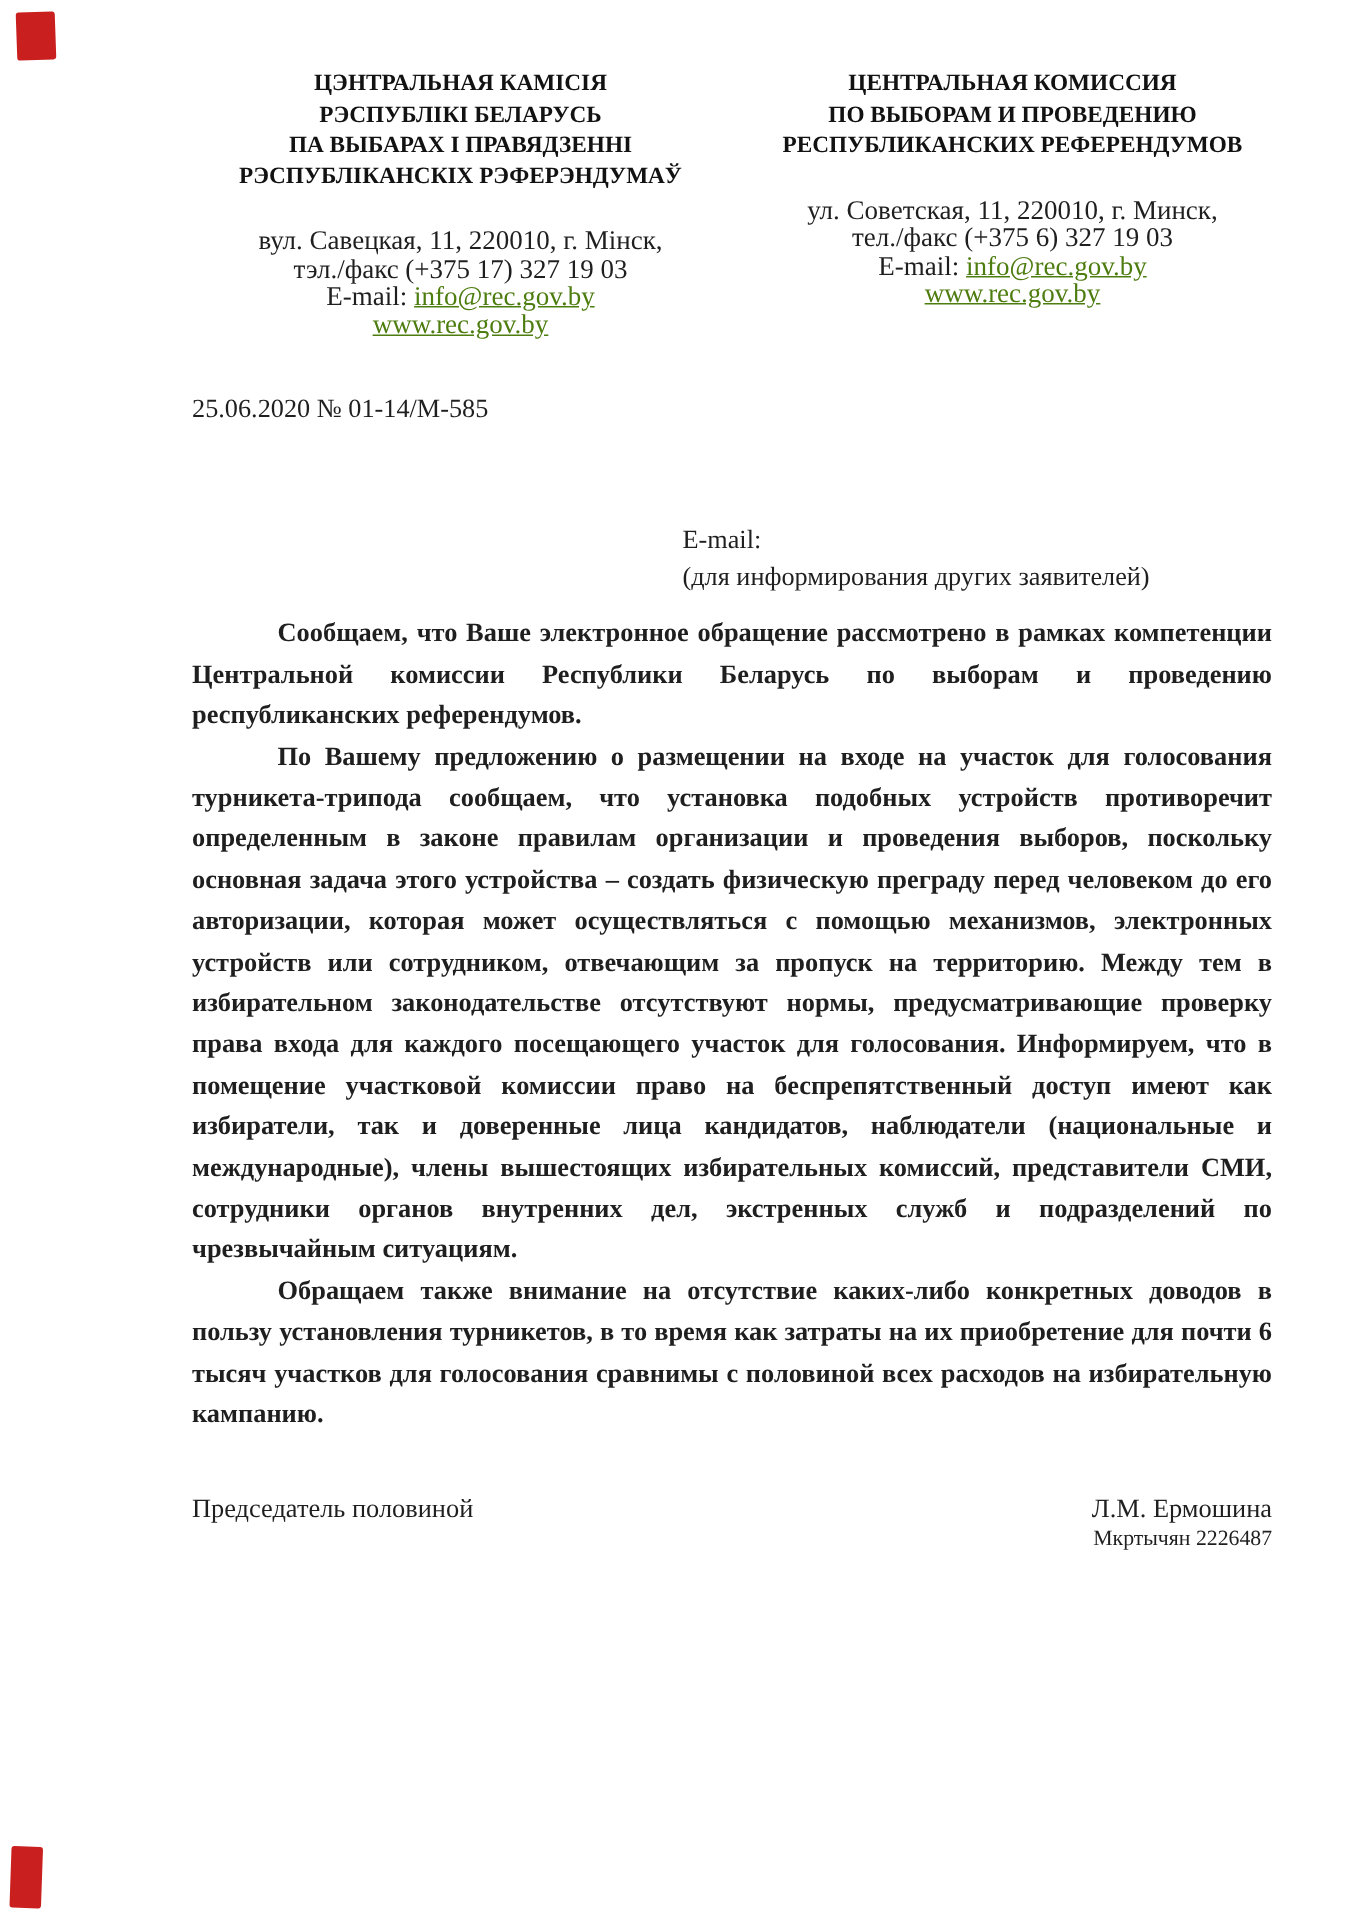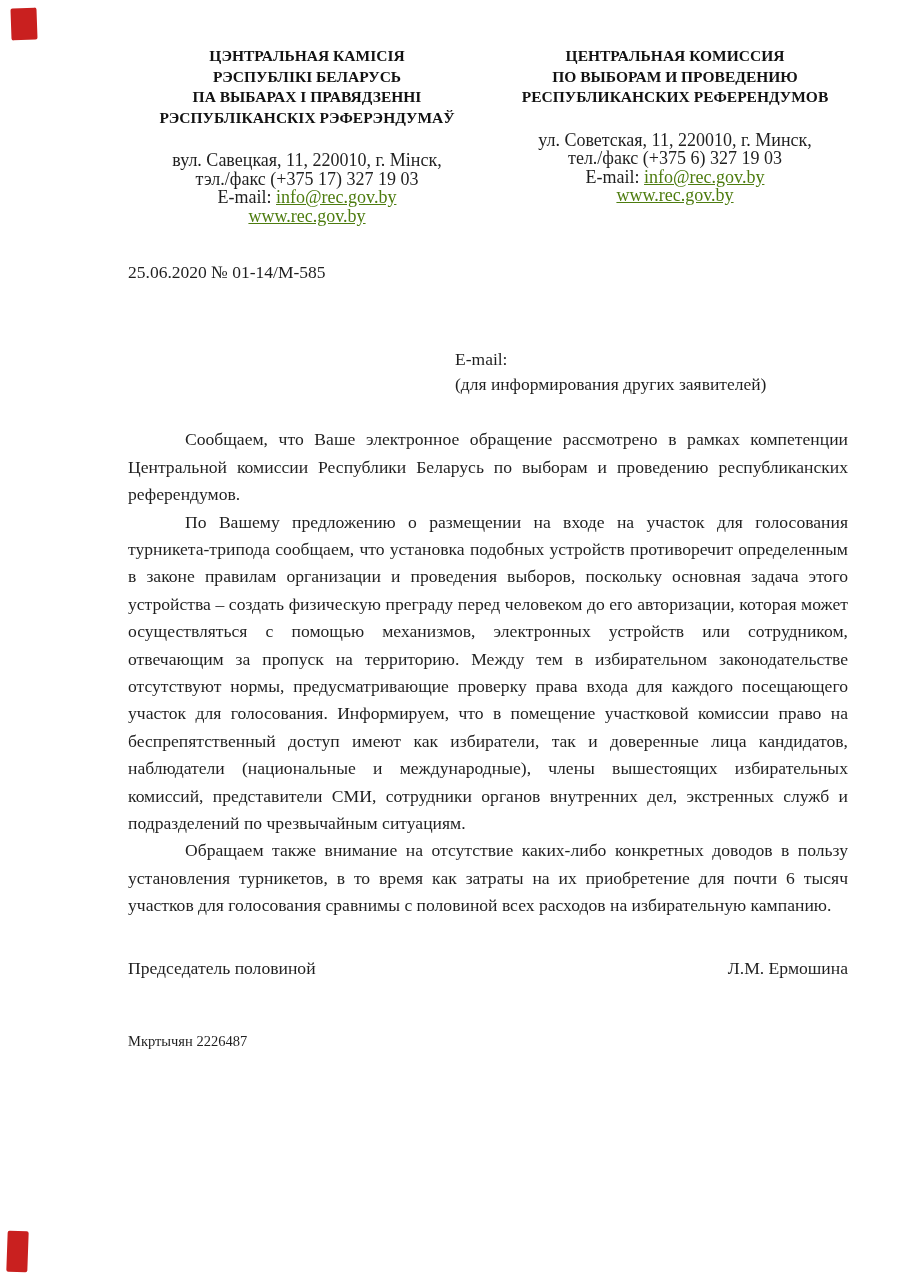--- a/index.html
+++ b/index.html
@@ -77,46 +77,47 @@
   .recipient {
     margin-top: 63px;
     margin-left: 327px;
     font-size: 17.5px;
     line-height: 24.5px;
     white-space: nowrap;
   }
 
   
   .body-text {
-    margin-top: 30px;
+    margin-top: 12px;
     width: 720px;
     font-size: 17.6px;
     line-height: 27.4px;
     text-align: justify;
+    font-weight: bold;
   }
   .body-text p {
     margin: 0;
     text-indent: 57px;
   }
 
   
   .signature {
     margin-top: 36px;
     width: 720px;
     display: flex;
     justify-content: space-between;
     font-size: 17.6px;
     line-height: 24px;
   }
 
   
   .executor {
-    margin-top: 52px;
     font-size: 14.5px;
     line-height: 18px;
+    text-align: right;
   }
 </style>
 </head>
 <body>
 
 <div class="page">
 
   <div class="scan-mark top"></div>
   <div class="scan-mark bottom"></div>
 

